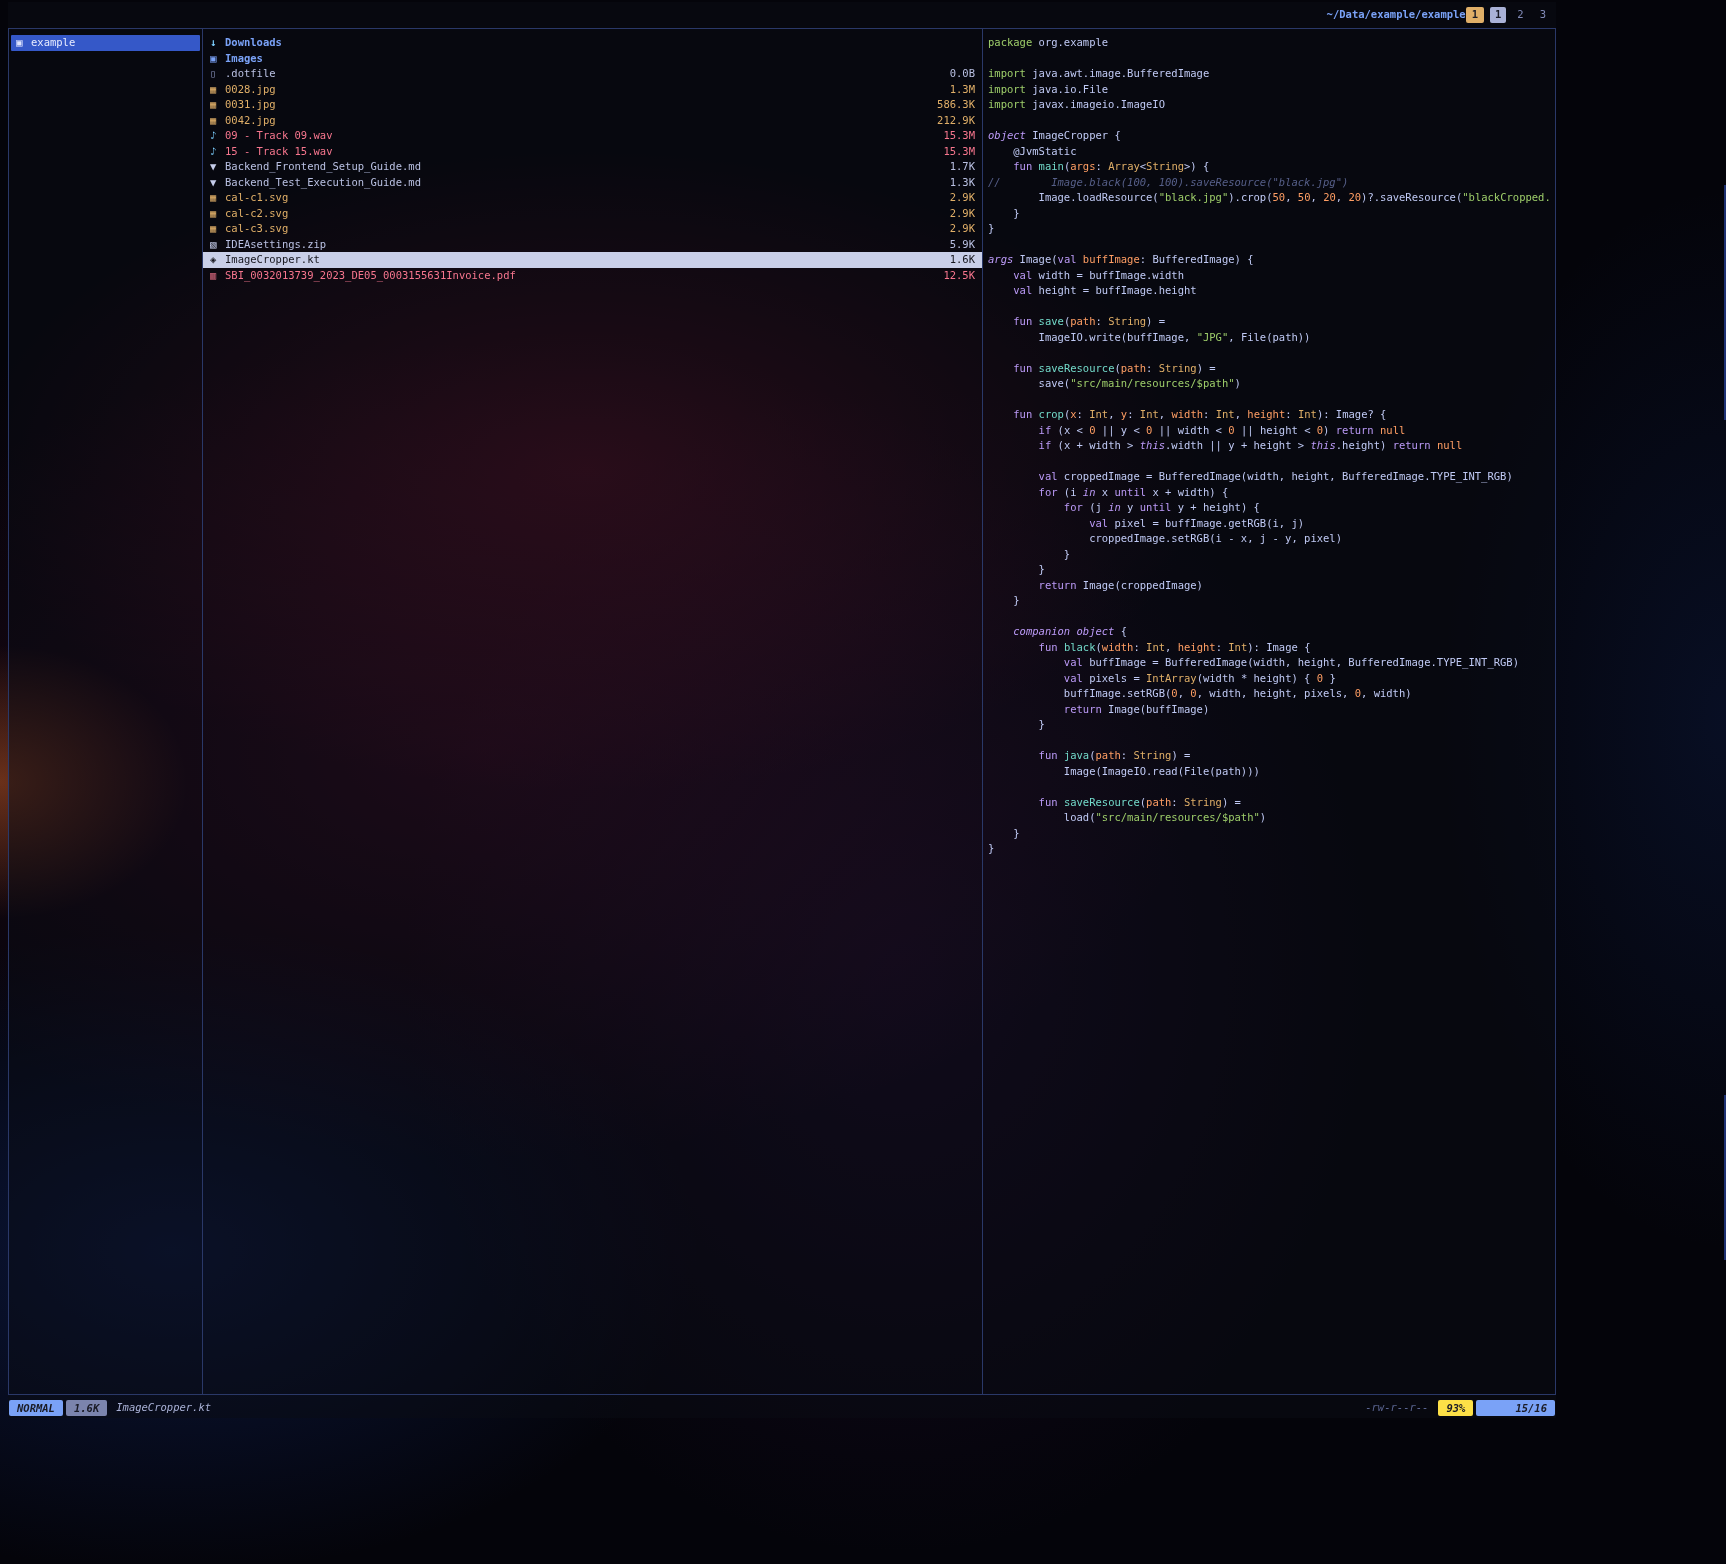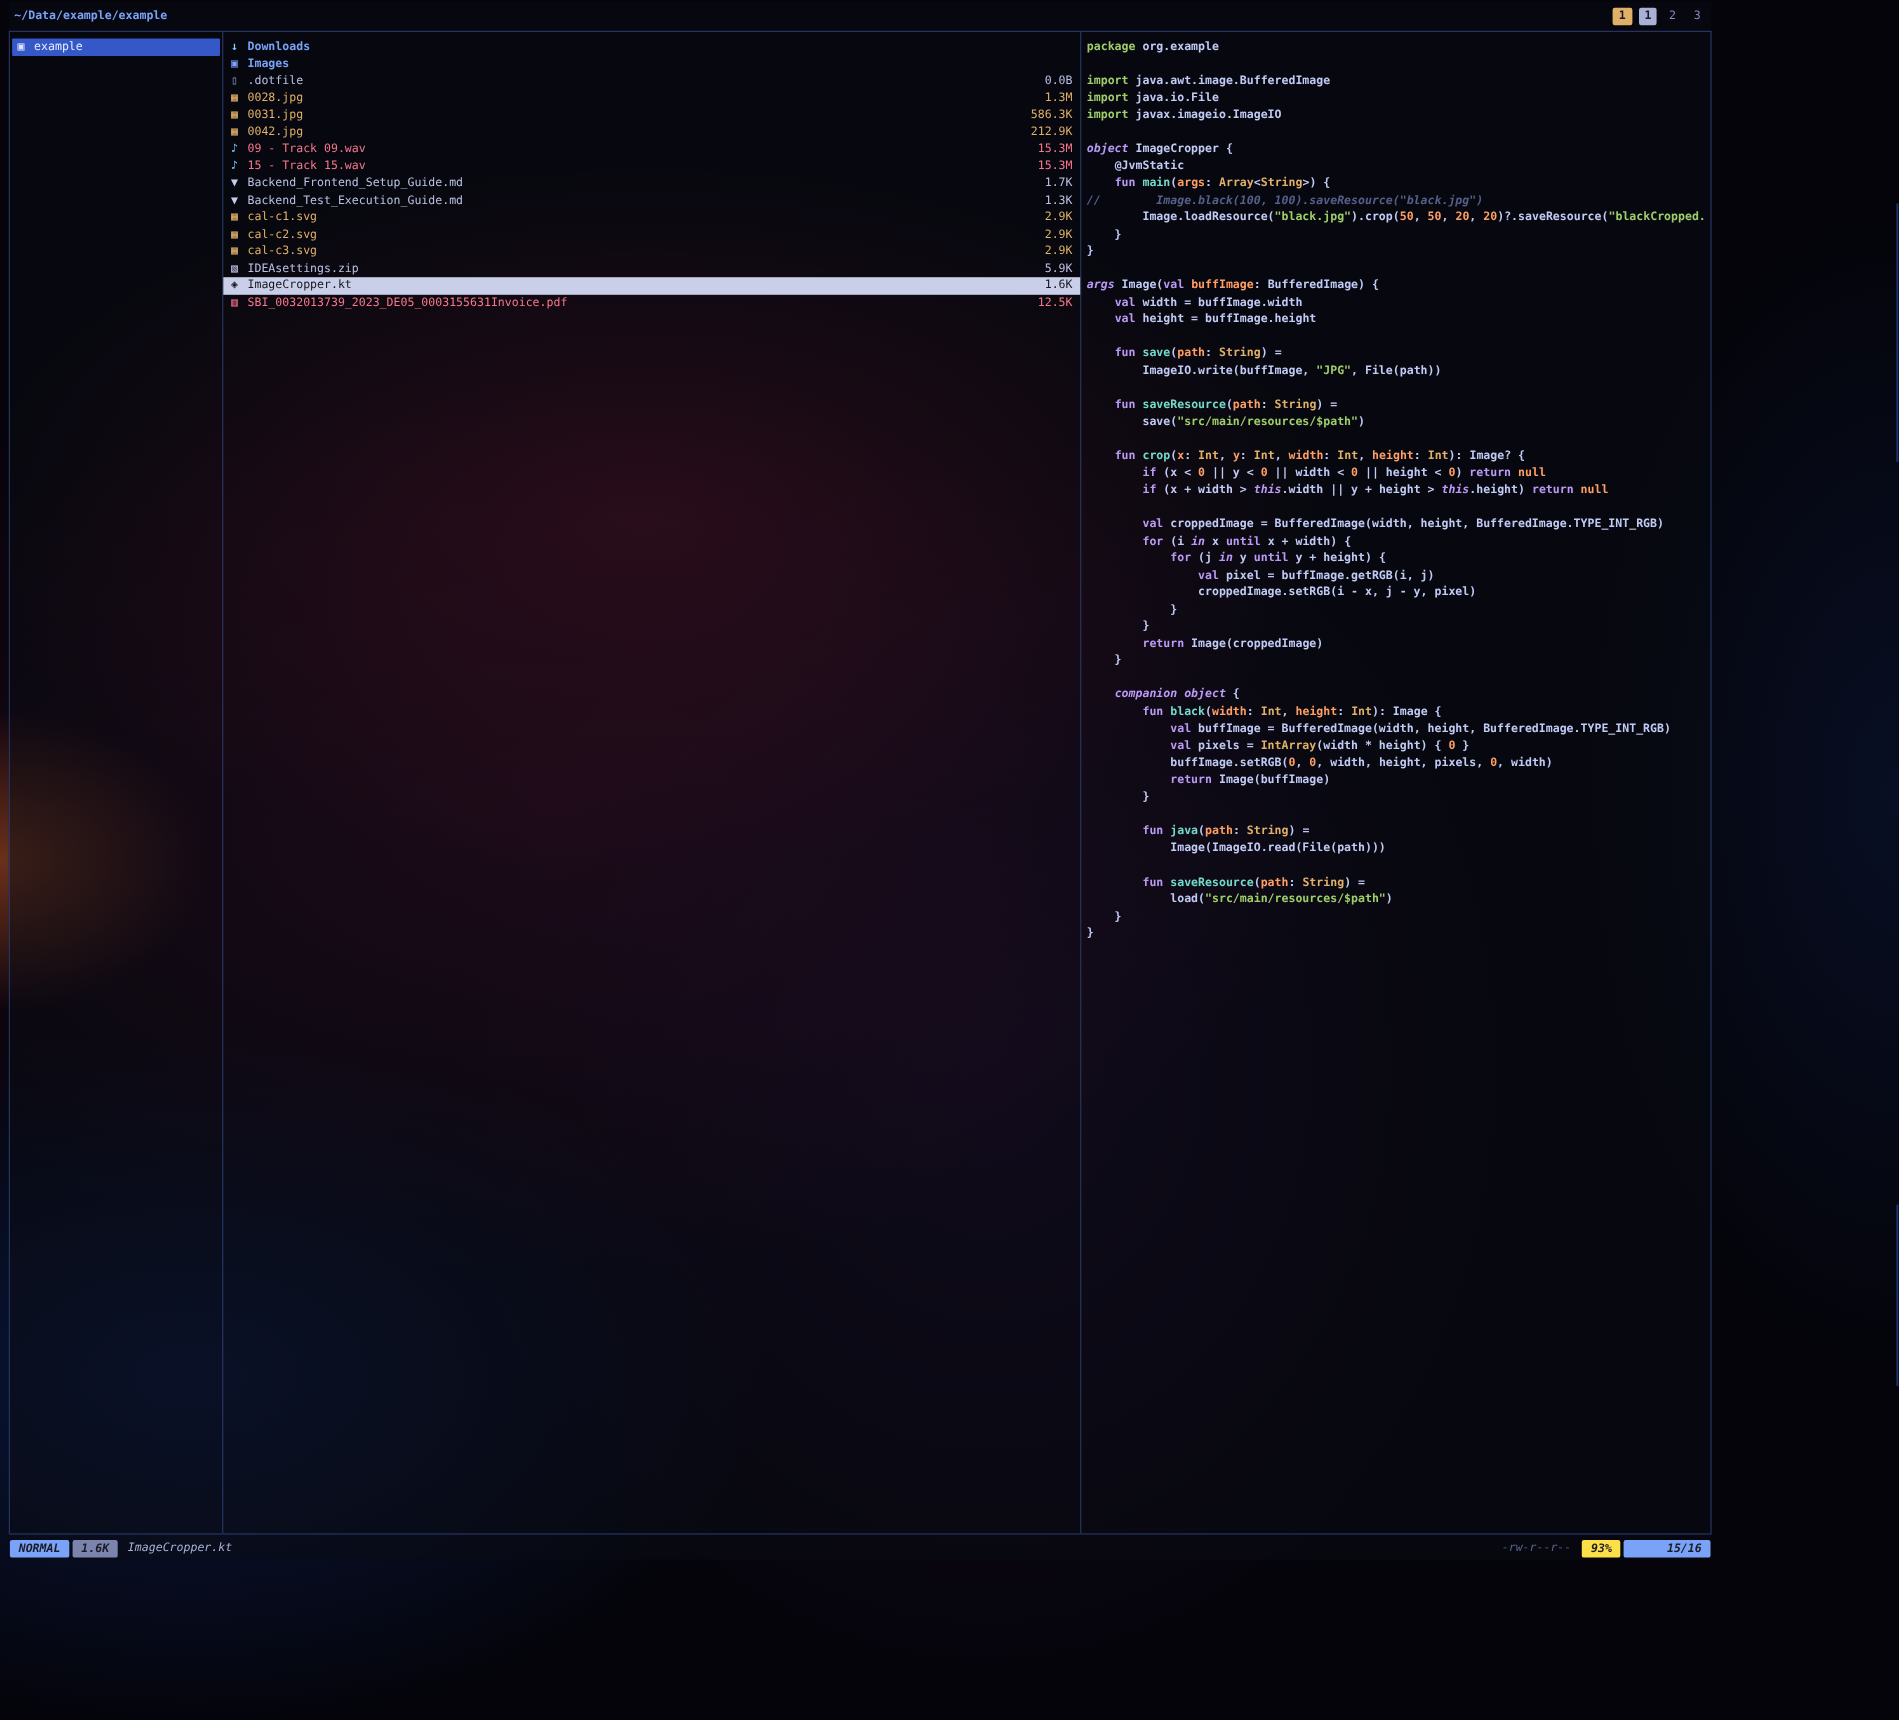--- a/index.html
+++ b/index.html
@@ -19,21 +19,21 @@
       radial-gradient(420px 760px at 100% 46%, rgba(30,70,170,0.16), transparent 70%),
       #04040a;
   }
   .edge-glow { position:absolute; right:0; width:2px; background:#3558c8; opacity:.55; }
   .edge-glow.g1 { top:185px; height:235px; }
   .edge-glow.g2 { top:1095px; height:165px; }
 
   .terminal { position:absolute; left:8px; top:2px; width:1548px; height:1416px;
     display:flex; flex-direction:column; background:rgba(9,11,20,0.50); }
 
-  .topbar { height:26px; flex:none; display:flex; align-items:center; justify-content:space-between; padding:0 5px; }
+  .topbar { height:26px; flex:none; display:flex; align-items:center; justify-content:flex-end; padding:0 5px;margin-left:44px; }
   .path { color:var(--accent-blue,#7aa2f7); font-weight:bold; }
   .tabs-wrap { display:flex; gap:6px; align-items:center; }
   .task-badge { background:var(--tab-badge-yellow,#e0af68); color:#1a1b26; font-weight:bold; padding:0 6px; border-radius:2px; }
   .tab { color:#828bb8; padding:0 5px; }
   .tab.active { background:#a9b1d6; color:#1a1b26; border-radius:2px; font-weight:bold; }
 
   .main { flex:1; display:flex; min-height:0; border:1px solid #2a3868; }
   .col { min-width:0; }
   .col.parent { width:194px; border-right:1px solid #2a3868; padding-top:6px; }
   .col.files { width:780px; border-right:1px solid #2a3868; padding-top:6px; }
@@ -51,21 +51,21 @@
   .c-plain { color:#b9c0e2; }
   .c-img   { color:var(--image-color,#e0af68); }
   .c-audio { color:var(--audio-color,#f7768e); }
   .c-pdf   { color:var(--pdf-color,#f7768e); }
   .file-row.selected { background:var(--selection-bg,#c9cfe8); }
   .file-row.selected, .file-row.selected .file-icon, .file-row.selected .file-name,
   .file-row.selected .file-size { color:var(--selection-fg,#16161e) !important; }
   .ic-teal{color:#7dcfff}.ic-blue{color:#7aa2f7}.ic-gray{color:#8a93bd}
   .ic-orange{color:#e0af68}.ic-red{color:#f7768e}.ic-white{color:#c6cdeb}
 
-  .code-line { height:15.5px; white-space:pre; overflow:hidden;font-weight:bold; }
+  .code-line { height:15.5px; white-space:pre; overflow:hidden; }
   .t-p{color:#c0caf5} .t-kw{color:#bb9af7} .t-kwi{color:#bb9af7;font-style:italic}
   .t-imp{color:#9ece6a} .t-fnd{color:#73daca} .t-par{color:#ff9e64} .t-typ{color:#e0af68}
   .t-str{color:#9ece6a} .t-num{color:#ff9e64} .t-cmt{color:#565f89;font-style:italic} .t-ann{color:#c0caf5}
 
   .statusbar { height:20px; flex:none; display:flex; align-items:center; justify-content:space-between; margin-top:3px; padding:0 1px; }
   .sb-left, .sb-right { display:flex; align-items:center; gap:3px;font-style:italic; }
   .badge { padding:0 8px; border-radius:2px; font-weight:bold; color:#1a1b26; line-height:16px; }
   .badge.mode { background:var(--accent-blue,#7aa2f7); }
   .badge.size-badge { background:#7b84ad; }
   .badge.pct { background:#fde047; }

